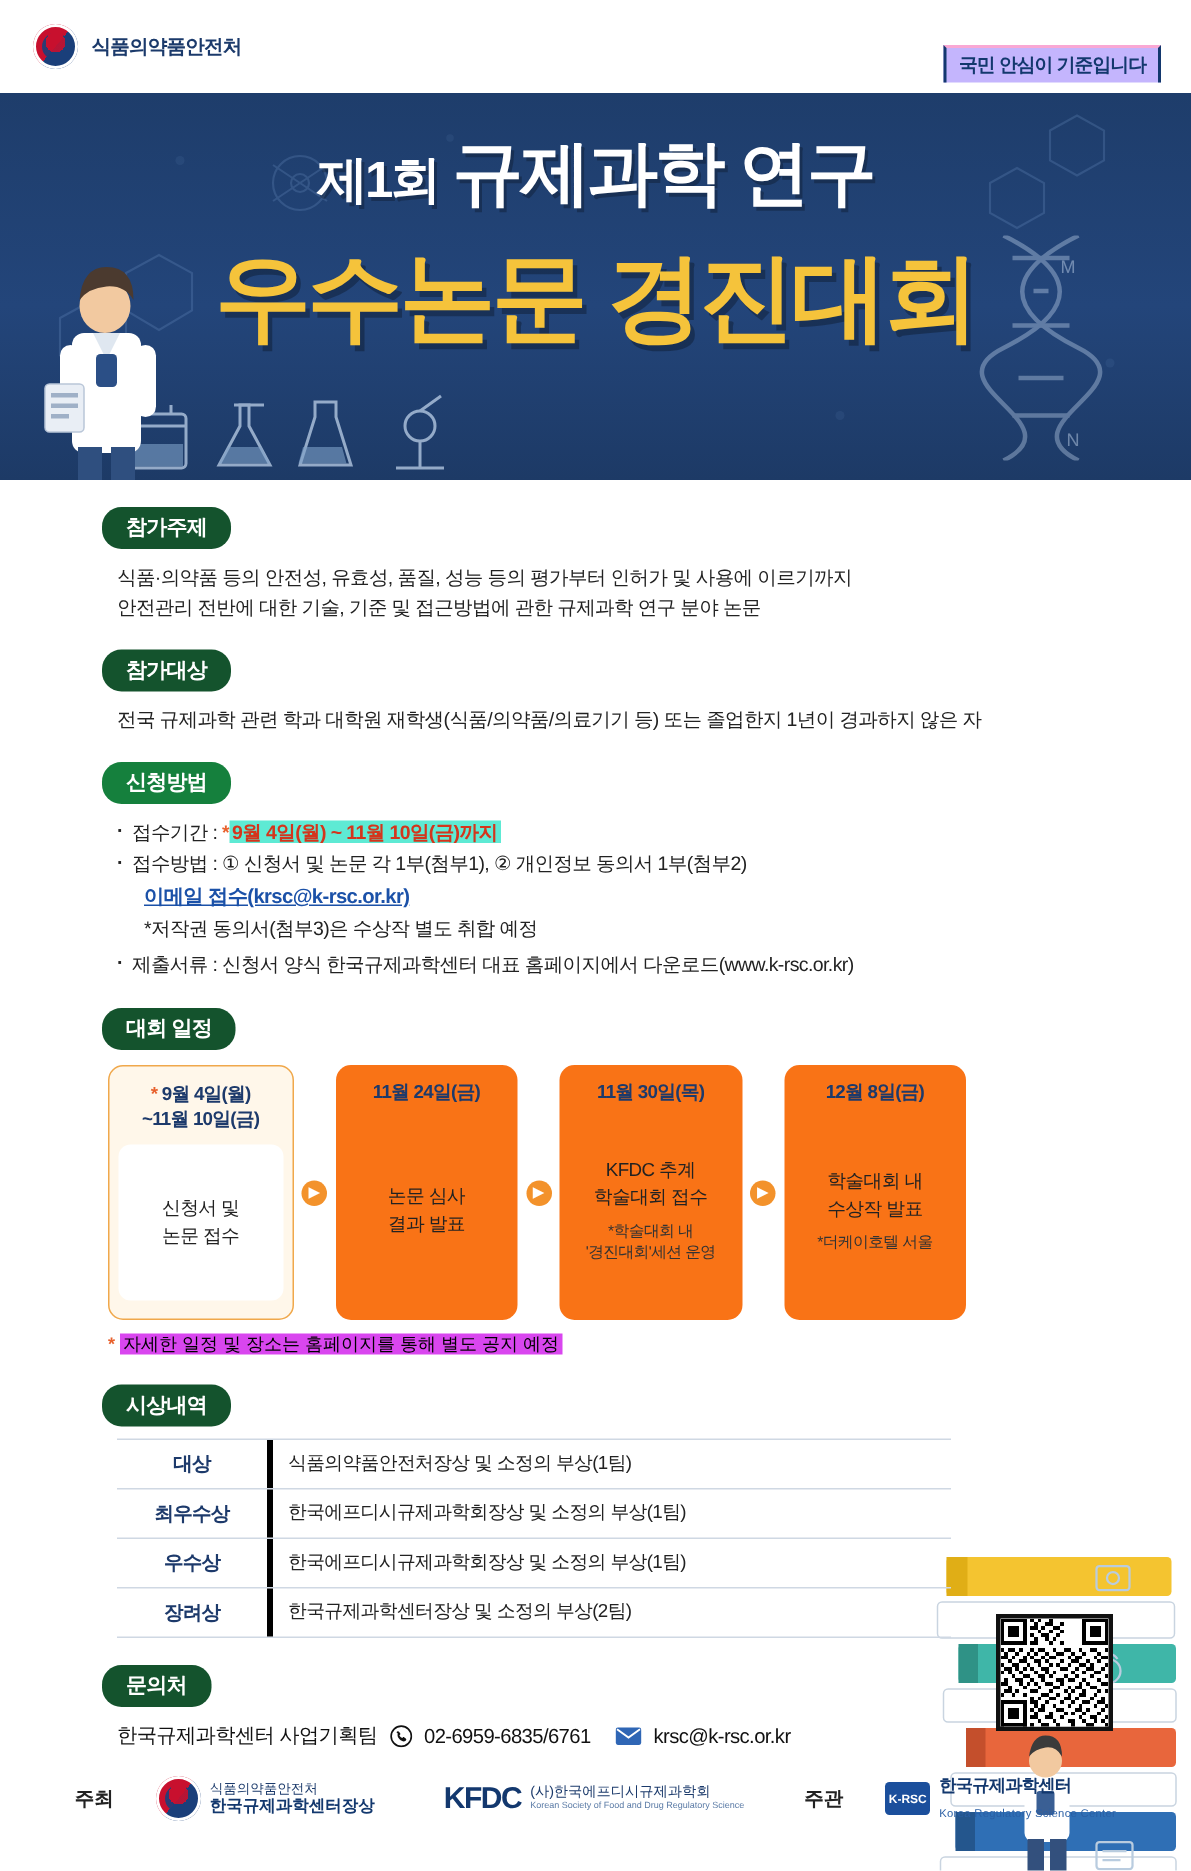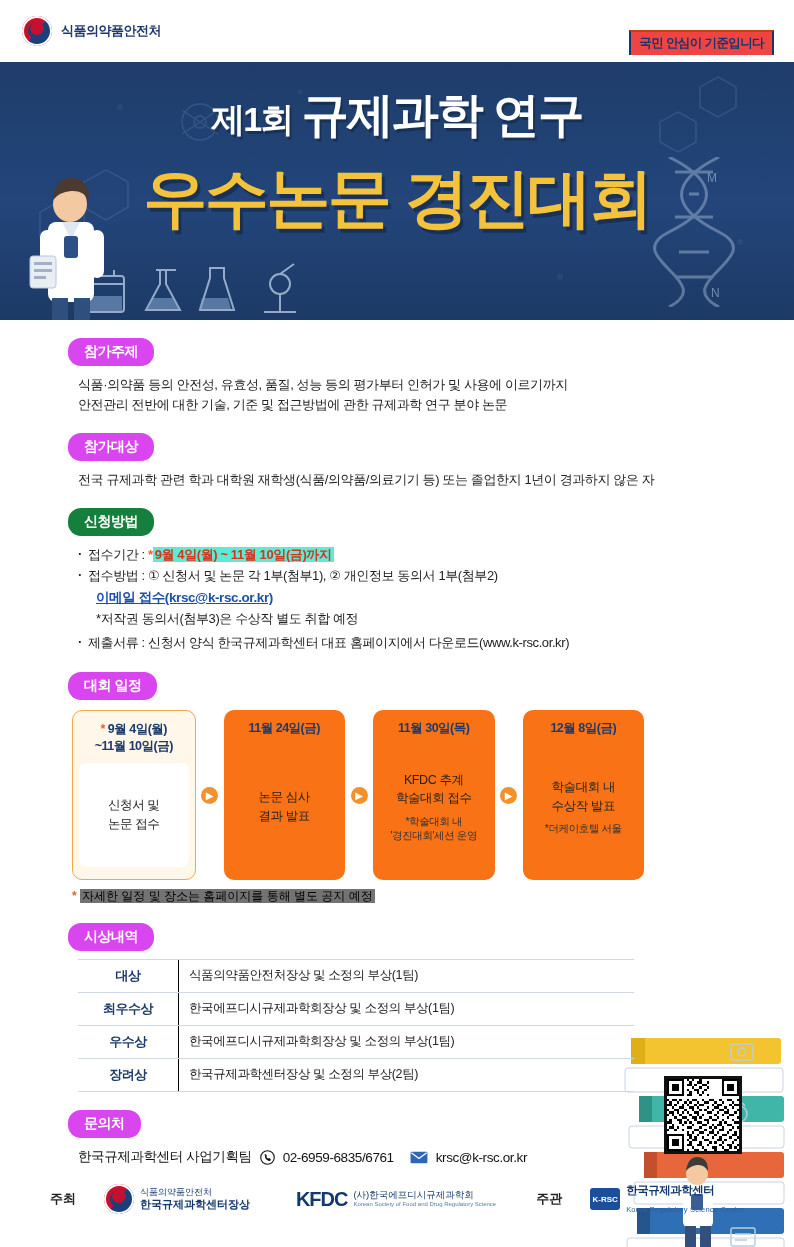--- a/index.html
+++ b/index.html
@@ -24,22 +24,22 @@
   }
   .taegeuk::after{
     content:""; position:absolute; inset:6px; border-radius:50%;
     background: radial-gradient(circle at 50% 35%, #c8102e 0 45%, #1a3f7a 45% 100%);
     opacity:.9;
   }
   .gov-name { font-size: 13px; color: #1b3a6b; font-weight: bold; letter-spacing: -0.5px; }
   .slogan {
     position: absolute; right: 20px; top: 30px;
     font-size: 12.5px; font-weight: bold; color: #13386e;
-    background: #ef4444; padding: 3px 8px;
-    border-top: 2px solid #c2410c; border-left: 2px solid #13386e; border-right:2px solid #13386e;
+    background: #c4b5fd; padding: 3px 8px;
+    border-top: 2px solid #f9a8d4; border-left: 2px solid #13386e; border-right:2px solid #13386e;
     letter-spacing: -0.6px;
   }
 
   
   .hero {
     position: relative; height: 258px;
     background: linear-gradient(180deg, #1e3d6b 0%, #23457a 55%, #1d3a66 100%);
     overflow: hidden;
   }
   .hero .hexes { position:absolute; inset:0; opacity:.18; }
@@ -61,35 +61,35 @@
   .labware { position:absolute; left: 60px; bottom: 0; width: 300px; height: 70px; z-index:2; opacity:.75; }
   .dna { position:absolute; right: 55px; top: 95px; width: 90px; height: 150px; opacity:.45; z-index:2; }
 
   
   .body-area { position: relative; padding: 0 0 0 0; }
 
   .pill {
     display:inline-block; color:#fff; font-size: 14px; font-weight: bold;
     padding: 5px 16px; border-radius: 13px; letter-spacing:-0.5px;
   }
-  .pill.navy { background:#d946ef;padding-left:16px; }
+  .pill.navy { background:#14532d;padding-left:16px; }
   .pill.orange { background:#15803d; }
 
   .sec { position: relative; }
   .sec-head { margin-left: 68px; margin-top: 18px; }
   .sec-body { margin-left: 78px; margin-right: 60px; margin-top: 9px; }
 
   .txt { font-size: 13px; color: #222; line-height: 1.55; letter-spacing:-0.4px; }
 
   ul.bullets { list-style:none; }
   ul.bullets li { position:relative; padding-left: 10px; font-size: 13px; color:#222; line-height:1.6; letter-spacing:-0.4px;}
   ul.bullets li::before { content:"·"; position:absolute; left:0; top:-1px; font-weight:bold; }
 
   .hl-yellow { background: #5eead4; font-weight: bold; color:#d4351c; padding:0 2px; }
-  .hl-yellow-plain { background:#737373; padding: 0 2px; }
+  .hl-yellow-plain { background:#d946ef; padding: 0 2px; }
   .email-line { color:#1b51a8; font-weight:bold; font-size:13.5px;text-decoration:underline; }
   .star { color:#e8612d; font-weight:bold; }
 
   
   .qr {
     position:absolute; right: 52px; top: 568px; width: 78px; height: 78px;
     background:#fff; border:3px solid #111;
   }
   .qr svg { display:block; }
 
@@ -117,21 +117,21 @@
     width:17px; height:17px; border-radius:50%; background:#f3922b; color:#fff;
     font-size:10px; display:flex; align-items:center; justify-content:center;
   }
   .sched-foot { margin-left:72px; margin-top:8px; font-size:12px; }
 
   
   .awards { margin-left: 78px; margin-right: 160px; margin-top: 8px; }
   .aw-row { display:flex; border-bottom:1px solid #cfd8e3; }
   .aw-row:first-child { border-top:1px solid #cfd8e3; }
   .aw-name { width: 100px; text-align:center; font-size:13px; font-weight:bold; color:#1d3a6b; padding:7px 0; letter-spacing:-0.5px;}
-  .aw-desc { flex:1; font-size:12.5px; color:#222; padding:7px 0 7px 10px; border-left:1px solid #000000; letter-spacing:-0.4px;}
+  .aw-desc { flex:1; font-size:12.5px; color:#222; padding:7px 0 7px 10px; border-left:4px solid #000000; letter-spacing:-0.4px;}
 
   
   .contact { margin-left: 78px; margin-top: 10px; font-size:13.5px; color:#111; display:flex; align-items:center; gap:8px; letter-spacing:-0.4px;}
   .ico { display:inline-flex; align-items:center; }
 
   
   .books { position:absolute; right: 0px; top: 690px; width: 175px; height: 420px; }
 
   
   .footer {

